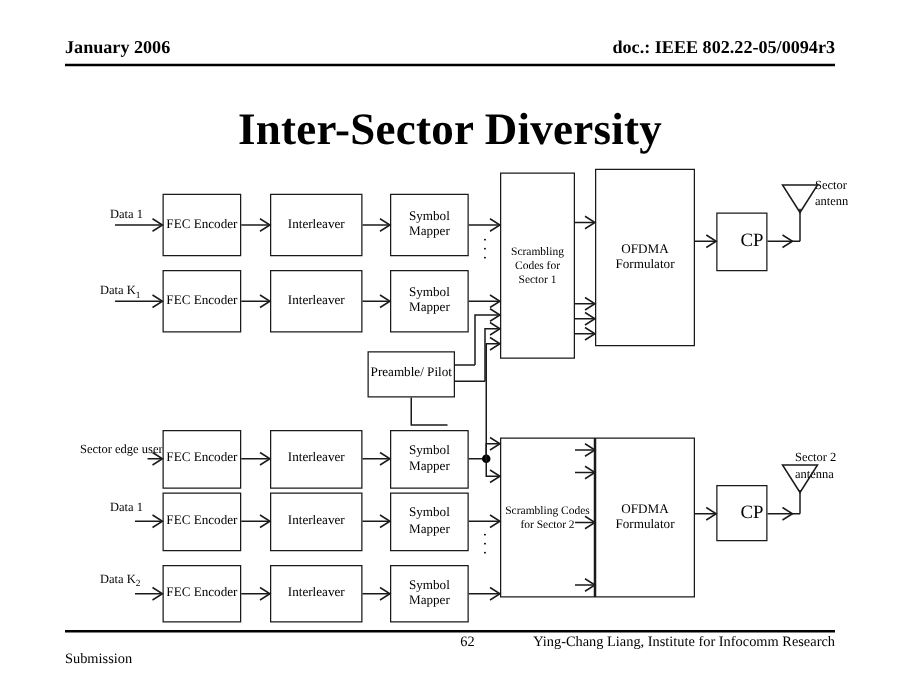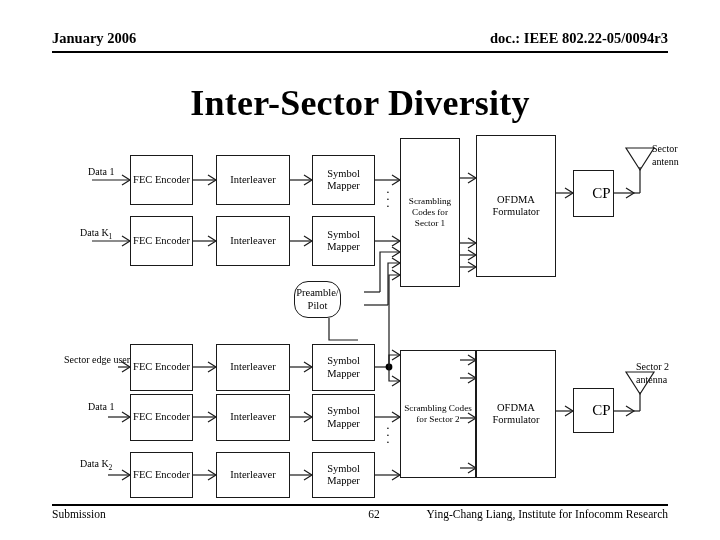--- a/index.html
+++ b/index.html
@@ -72,21 +72,21 @@
   }
   #slide-footer {
     position: absolute;
     left: 52px;
     top: 508px;
     width: 616px;
     height: 18px;
     font-size: 11.5px;
   }
   #slide-footer .ft-left {
-    position: absolute; left: 0; top: 0; white-space: nowrap;
+    position: absolute; left: 0; top: 13px; white-space: nowrap;
   }
   #slide-footer .ft-center {
     position: absolute; left: 14px; top: 0; width: 616px; text-align: center; white-space: nowrap;
   }
   #slide-footer .ft-right {
     position: absolute; right: 0; top: 0; white-space: nowrap;
   }
 
   
   #diagram {
@@ -197,21 +197,21 @@
   </div>
   <div class="blk cp" style="left:573px; top:170px; width:41px; height:47px;">
     <span>CP</span>
   </div>
 
   <div class="lbl" style="left:652px; top:143px; line-height:1.25;">
     <span>Sector</span><br>
     <span>antenn</span>
   </div>
 
-  <div class="blk" style="left:294px; top:281px; width:47px; height:37px;border-radius:14px;">
+  <div class="blk" style="left:294px; top:281px; width:70px; height:37px;">
     <span>Preamble/ Pilot</span>
   </div>
 
   <div class="lbl" style="left:64px; top:353px; line-height:1.3;">
     <span>Sector edge users</span>
   </div>
   <div class="lbl" style="left:88px; top:401px;">
     <span>Data 1</span>
   </div>
   <div class="lbl sub" style="left:80px; top:458px;">

